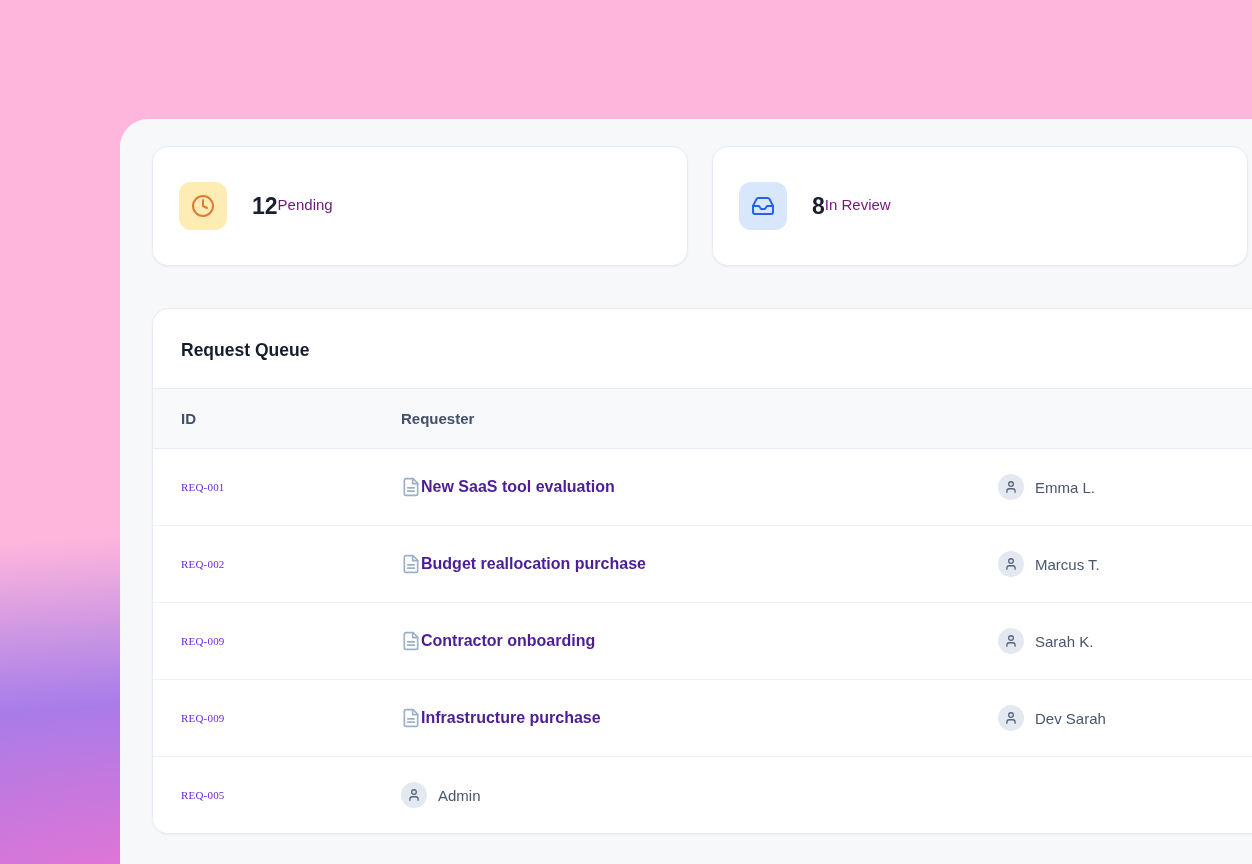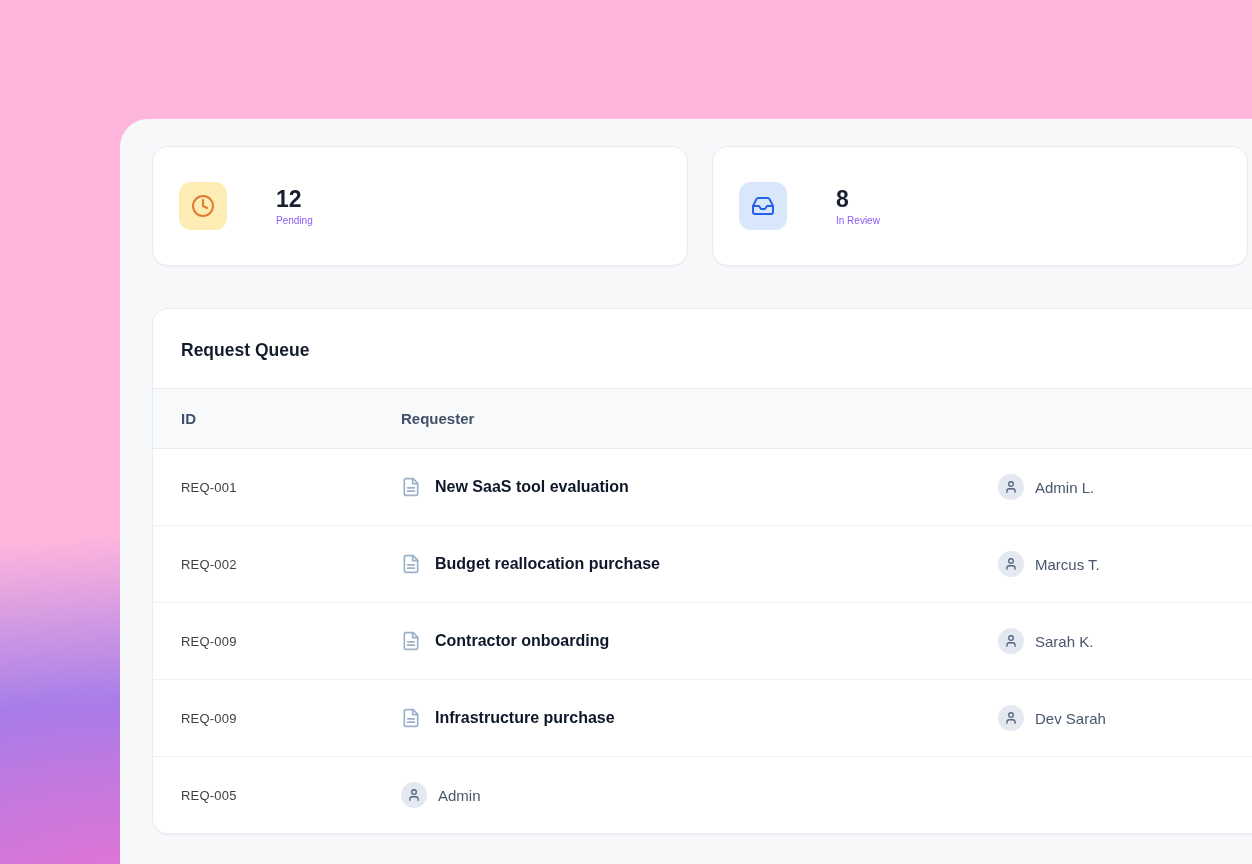--- a/index.html
+++ b/index.html
@@ -21,47 +21,47 @@
     border:1px solid #e8ecf2;border-radius:16px;
     box-shadow:0 1px 2px rgba(16,24,40,.05);
     display:flex;align-items:center;padding:0 26px;box-sizing:border-box;
   }
   .stat-tile{
     width:48px;height:48px;border-radius:12px;flex:0 0 48px;
     display:flex;align-items:center;justify-content:center;margin-right:25px;
   }
   .tile-amber{background:#fdecb3;}
   .tile-blue{background:#d9e7fd;}
-  .stat-text{display:flex;flex-direction:column;margin-left:24px;}
+  .stat-text{display:flex;flex-direction:row;}
   .stat-value{font-size:23px;font-weight:700;color:#18202f;line-height:1.15;}
-  .stat-label{font-size:10px;color:#8b5cf6;margin-top:3px;}
+  .stat-label{font-size:15px;color:#701a75;margin-top:3px;}
 
   .queue-card{
     width:1208px;background:#ffffff;
     border:1px solid #e8ecf2;border-radius:16px;
     box-shadow:0 1px 2px rgba(16,24,40,.05);
     overflow:hidden;
   }
   .queue-title{padding:31px 28px 27px;font-size:17.5px;font-weight:700;color:#141d2b;}
   .grid-row{
     display:grid;grid-template-columns:220px 597px 1fr;
     align-items:center;padding:0 28px;
   }
   .thead{
     height:59px;background:#f8f9fb;
     border-top:1px solid #e9edf3;border-bottom:1px solid #e9edf3;
     font-size:15px;font-weight:600;color:#43506a;
   }
   .trow{height:76px;border-bottom:1px solid #eef1f6;background:#ffffff;}
   .trow:last-child{border-bottom:none;}
   .cell-id{
-    font-family:Liberation Sans, sans-serif;
-    font-size:13px;color:#404040;letter-spacing:.2px;
-  }
-  .cell-request{display:flex;align-items:center;gap:14px;font-size:16px;font-weight:600;color:#0f172a;}
+    font-family:Liberation Serif, serif;
+    font-size:11px;color:#6d28d9;letter-spacing:.2px;
+  }
+  .cell-request{display:flex;align-items:center;font-size:16px;font-weight:600;color:#4c1d95;}
   .cell-requester{display:flex;align-items:center;gap:11px;font-size:15px;color:#49566d;}
   .avatar{
     width:26px;height:26px;border-radius:50%;background:#e4e9f1;
     display:flex;align-items:center;justify-content:center;flex:0 0 26px;
   }
   .icon{display:block;}
 </style>
 </head>
 <body>
 
@@ -118,21 +118,21 @@
         </span>
         <span>New SaaS tool evaluation</span>
       </div>
       <div class="cell-requester">
         <span class="avatar">
           <svg class="icon" width="14" height="14" viewBox="0 0 24 24" fill="none" stroke="#55637b" stroke-width="2.2" stroke-linecap="round" stroke-linejoin="round">
             <path d="M19 21v-2a4 4 0 0 0-4-4H9a4 4 0 0 0-4 4v2"></path>
               <circle cx="12" cy="7" r="4"></circle>
           </svg>
         </span>
-        <span>Admin L.</span>
+        <span>Emma L.</span>
       </div>
     </div>
 
     <div class="grid-row trow">
       <div class="cell-id">REQ-002</div>
       <div class="cell-request">
         <span>
           <svg class="icon" width="20" height="20" viewBox="0 0 24 24" fill="none" stroke="#9db0ca" stroke-width="2" stroke-linecap="round" stroke-linejoin="round">
             <path d="M14.5 2H6a2 2 0 0 0-2 2v16a2 2 0 0 0 2 2h12a2 2 0 0 0 2-2V7.5L14.5 2z"></path>
             <polyline points="14 2 14 8 20 8"></polyline>

